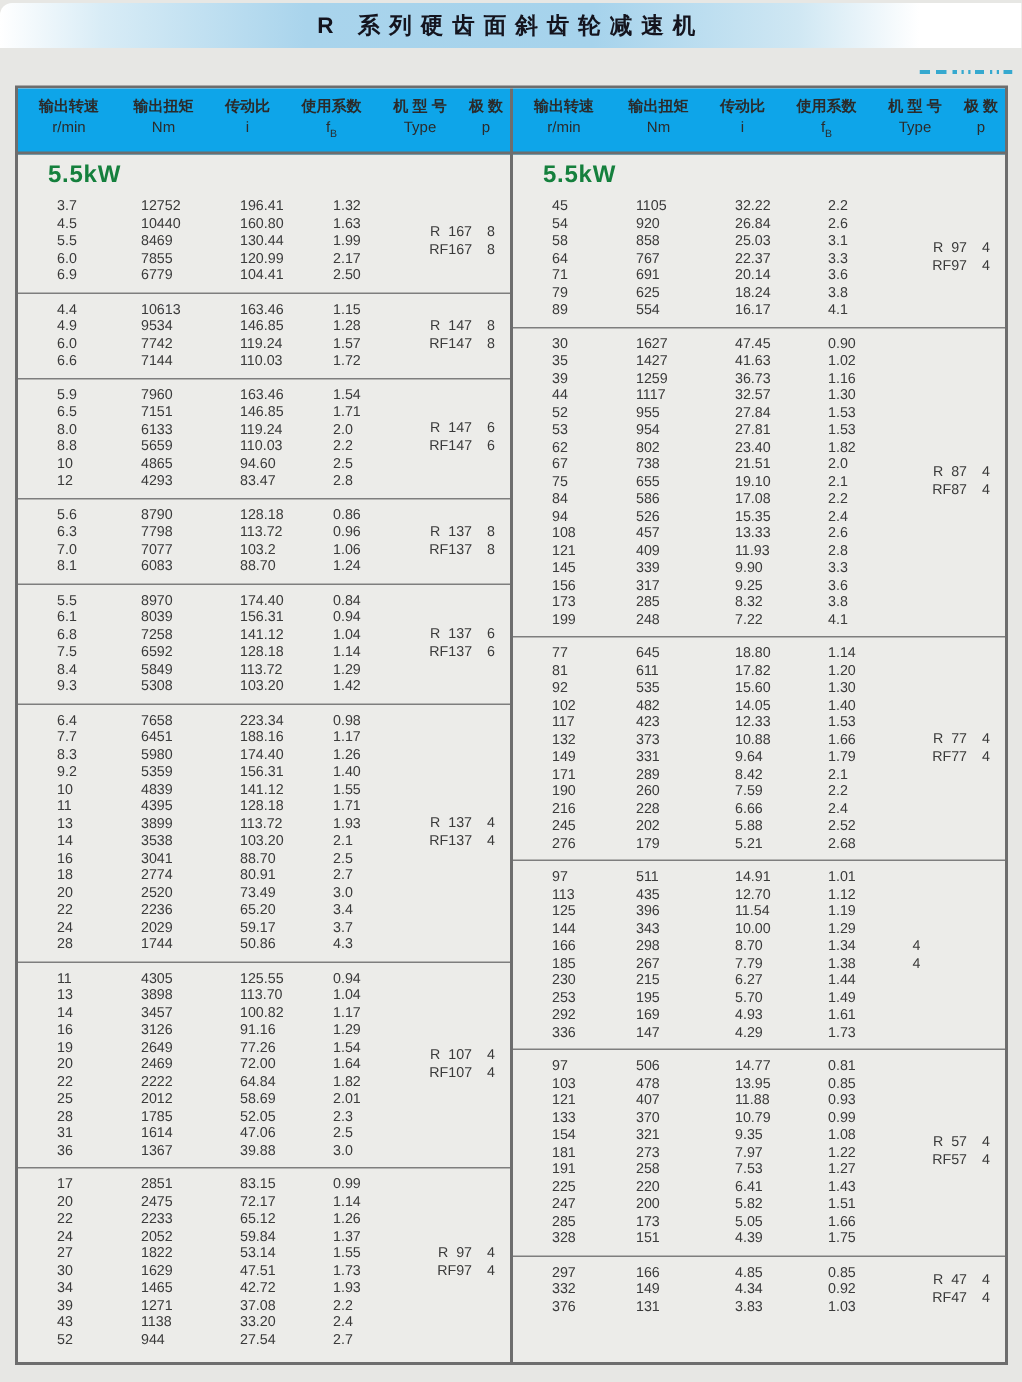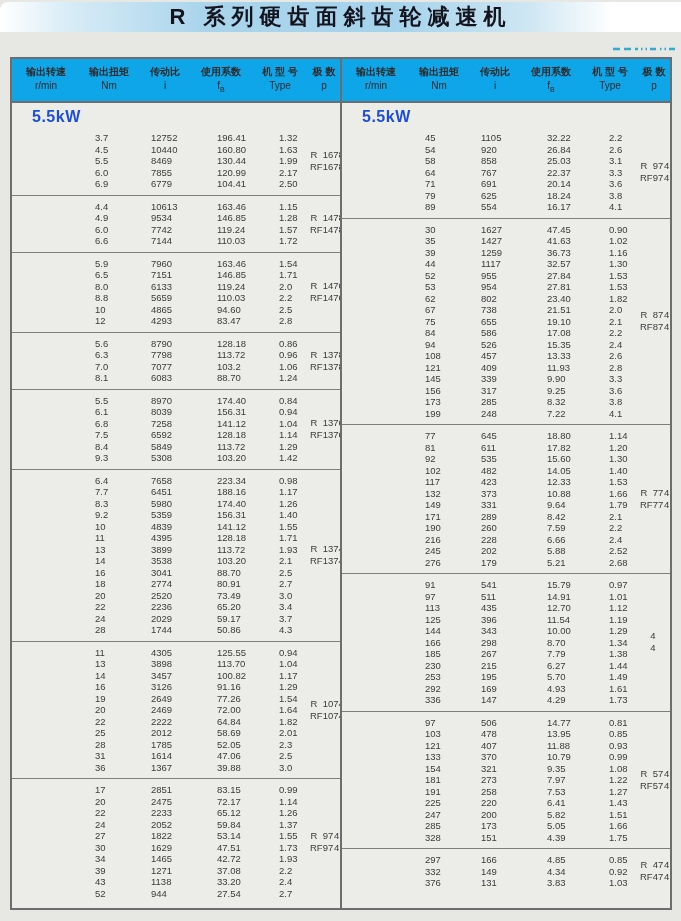--- a/index.html
+++ b/index.html
@@ -11,21 +11,21 @@
     position:relative;
   }
   .banner {
     margin-top:2px;
     height:30px;
     background:linear-gradient(90deg,#ffffff 0%,#d8ecf6 10%,#a9d4ec 30%,#a6d3ec 58%,#cfe7f3 78%,#ffffff 90%,#ffffff 100%);
     display:flex; align-items:center; justify-content:center;
     border-radius:8px 0 0 0;
   }
   .page-title {
-    font-size:22px; font-weight:bold; letter-spacing:6px;
+    font-size:15px; font-weight:bold; letter-spacing:6px;
     color:#14141e; white-space:nowrap;
   }
   .dashes { position:absolute; top:38px; right:6px; }
   .table-wrap {
     position:absolute; left:10px; right:9px; top:57px;
     border:2px solid #6d6d6d;
     display:flex; align-items:stretch;
     background:#ececе9;
   }
   .half { flex:1 1 0; display:flex; flex-direction:column; background:#ecece9; min-width:0; }
@@ -36,26 +36,26 @@
     display:grid;
     grid-template-columns:64px 62px 50px 62px 56px 1fr;
     padding:6px 0 5px 2px;
     text-align:center;
   }
   .th1 { font-size:10px; font-weight:bold; color:#2b2b2b; line-height:14px; white-space:nowrap; }
   .th2 { font-size:10px; color:#2b2b2b; line-height:13px; }
   .th2 sub { font-size:7px; }
   .tbody { flex:1; padding-bottom:4px; }
   .power {
-    font-size:16px; font-weight:bold; color:#1d4ed8;
+    font-size:16px; font-weight:bold; color:#15803d;
     padding:5px 0 1px 20px; letter-spacing:0.5px;
   }
   .spec-block { display:flex; align-items:stretch; padding:5px 0 5px 0; }
   .spec-block + .spec-block { border-top:1.5px solid #7e7e7e; }
-  .data-rows { padding-left:41px; width:256px;margin-left:42px; }
+  .data-rows { padding-left:26px; width:256px; }
   .table-row {
     display:grid;
     grid-template-columns:56px 66px 62px 46px;
     font-size:9.5px; line-height:11.5px;
     white-space:nowrap;
   }
   .typecell {
     width:48px; display:flex; flex-direction:column; justify-content:center;
     font-size:9.5px; line-height:12px;align-items:flex-end;
   }
@@ -848,26 +848,20 @@
               <div class="type-label">RF77</div>
             </div>
             <div class="polecell">
               <div class="pole-value">4</div>
               <div class="pole-value">4</div>
             </div>
           </div>
           <div class="spec-block">
             <div class="data-rows">
               <div class="table-row">
-                <div class="cell">91</div>
-                <div class="cell">541</div>
-                <div class="cell">15.79</div>
-                <div class="cell">0.97</div>
-              </div>
-              <div class="table-row">
                 <div class="cell">97</div>
                 <div class="cell">511</div>
                 <div class="cell">14.91</div>
                 <div class="cell">1.01</div>
               </div>
               <div class="table-row">
                 <div class="cell">113</div>
                 <div class="cell">435</div>
                 <div class="cell">12.70</div>
                 <div class="cell">1.12</div>

